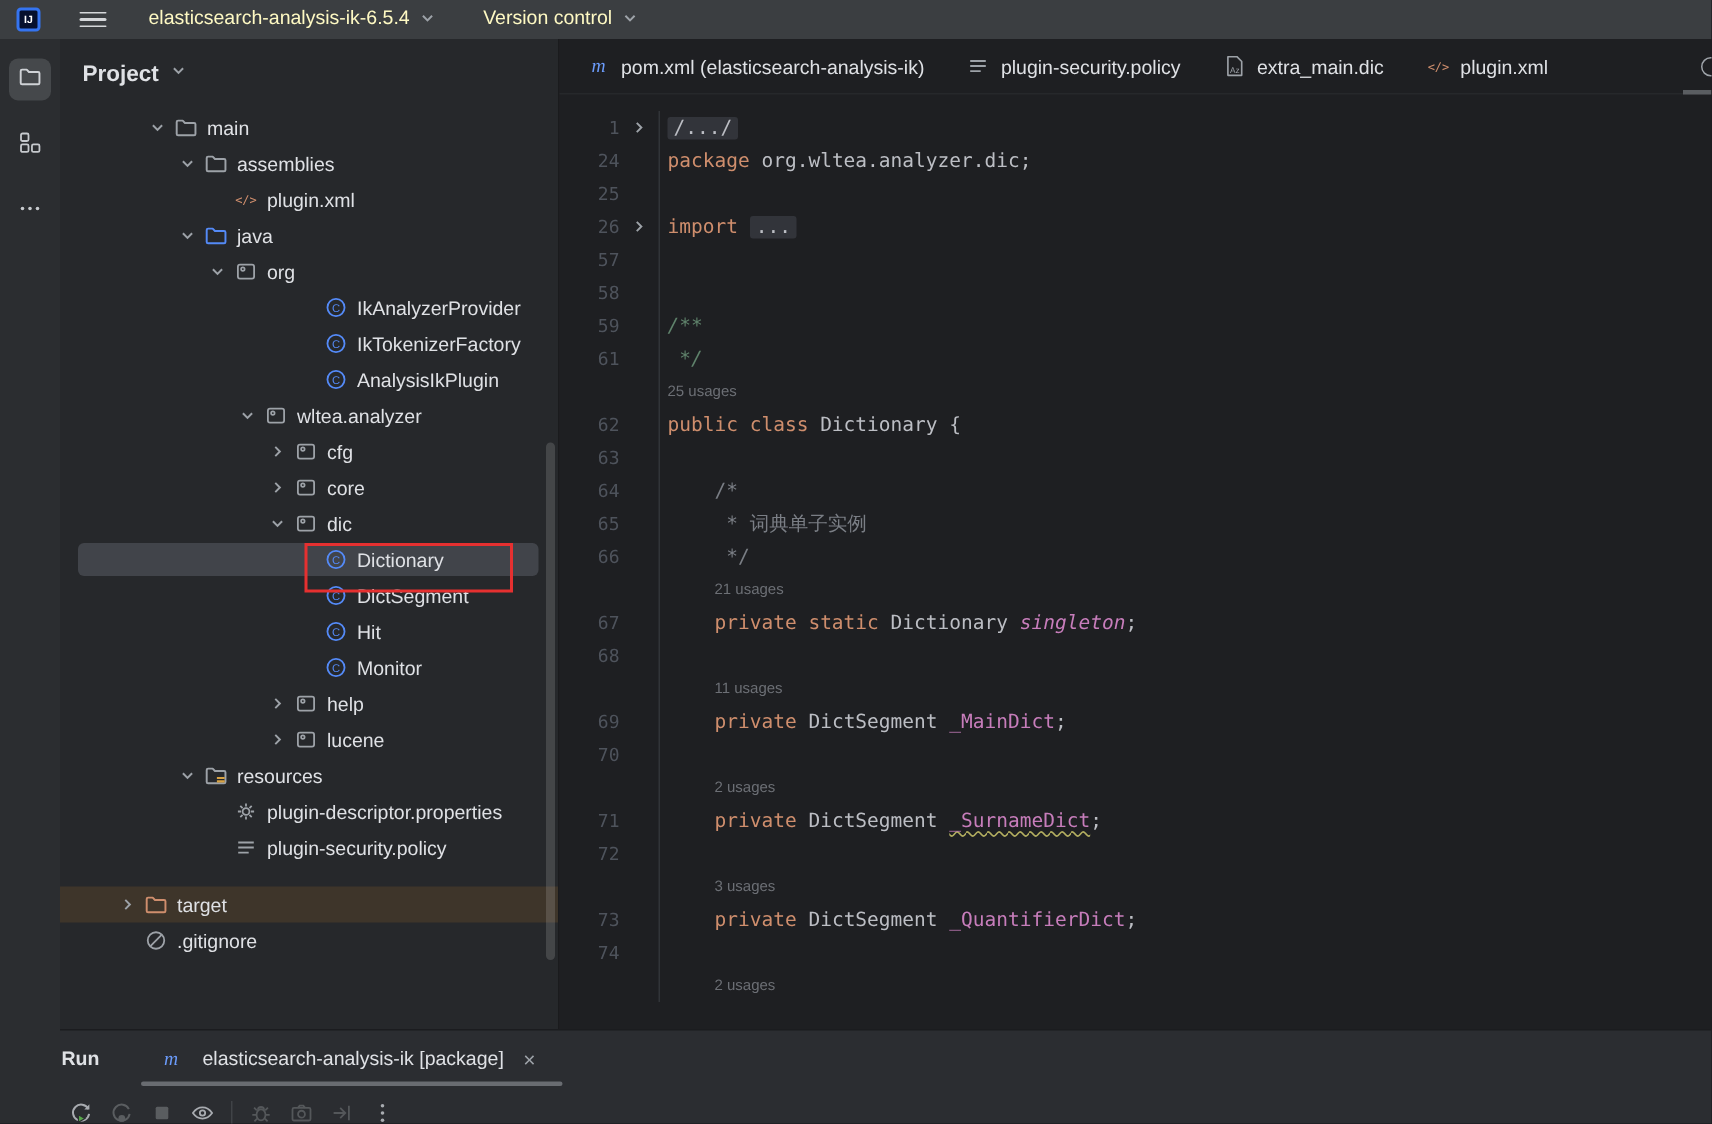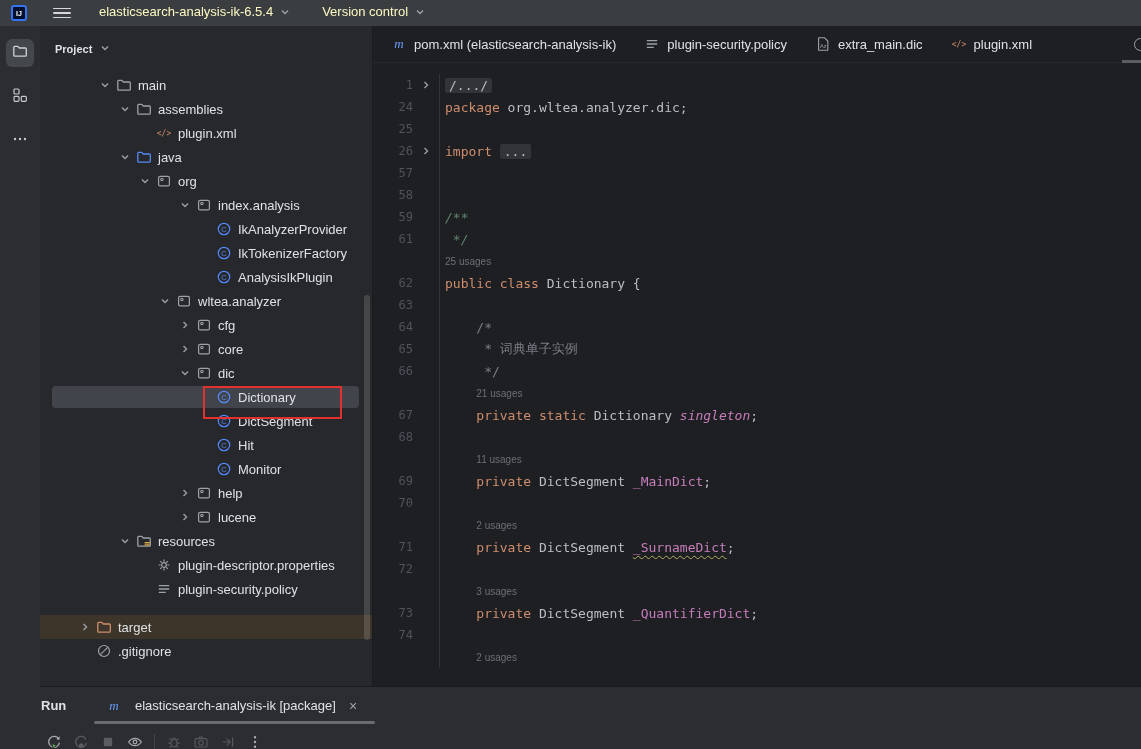--- a/index.html
+++ b/index.html
@@ -22,21 +22,21 @@
   
   #main { display:flex; height:723px; }
   #strip { width:40px; background:#2b2d30; display:flex; flex-direction:column; align-items:center; flex-shrink:0; }
   .strip-btn { width:28px; height:28px; border-radius:6px; display:flex; align-items:center; justify-content:center; }
   .strip-btn.active { background:#45484b; }
   #right { flex:1; display:flex; flex-direction:column; min-width:0; }
   #content { height:660px; display:flex; min-width:0; }
 
   
   #project-panel { width:333px; background:#26282b; position:relative; flex-shrink:0; border-right:1px solid #1a1b1d; }
-  #panel-header { height:46px; display:flex; align-items:center; padding-left:15px; gap:6px; font-size:11px; font-weight:700; color:#dfe1e5; }
+  #panel-header { height:46px; display:flex; align-items:center; padding-left:15px; gap:6px; font-size:15px; font-weight:700; color:#dfe1e5; }
   #tree { position:absolute; top:47px; left:0; right:0; }
   .trow { height:24px; display:flex; align-items:center; position:relative; font-size:13px; white-space:nowrap; cursor:pointer; }
   .trow.selected::before { content:""; position:absolute; left:12px; right:13px; top:1px; bottom:1px;
                            background:#41444a; border-radius:4px; z-index:0; }
   .trow.excluded { background:#3e352a;margin-top:14px; }
   .trow.annotated::after { content:""; position:absolute; left:163px; top:1px; width:135px; height:29px;
                            border:2.5px solid #e53030; z-index:3; }
   .trow > * { position:relative; z-index:1; }
   .chev { width:18px; height:16px; display:flex; align-items:center; justify-content:flex-start; flex-shrink:0; }
   .ticon { width:16px; height:16px; margin-right:6px; flex-shrink:0; display:flex; align-items:center; justify-content:center; }
@@ -191,34 +191,20 @@
                 </svg>
               </span>
     <span class="ticon">
                 <svg width="16" height="16" viewBox="0 0 16 16" fill="none" xmlns="http://www.w3.org/2000/svg">
                   <rect x="2.6" y="3.4" width="10.8" height="9.4" rx="1.4" stroke="#9da2a8" stroke-width="1.2"></rect>
                   <circle cx="5.9" cy="6.4" r="1.2" stroke="#9da2a8" stroke-width="1.1"></circle>
                 </svg>
               </span>
     <span class="tlabel">org</span>
   </div>
-  <div class="trow" style="padding-left:138px">
-    <span class="chev">
-                <svg width="14" height="14" viewBox="0 0 16 16" fill="none">
-                  <path d="M4.5 6.3 8 9.8l3.5-3.5" stroke="#9da2a8" stroke-width="1.5"></path>
-                </svg>
-              </span>
-    <span class="ticon">
-                <svg width="16" height="16" viewBox="0 0 16 16" fill="none" xmlns="http://www.w3.org/2000/svg">
-                  <rect x="2.6" y="3.4" width="10.8" height="9.4" rx="1.4" stroke="#9da2a8" stroke-width="1.2"></rect>
-                  <circle cx="5.9" cy="6.4" r="1.2" stroke="#9da2a8" stroke-width="1.1"></circle>
-                </svg>
-              </span>
-    <span class="tlabel">index.analysis</span>
-  </div>
   <div class="trow" style="padding-left:158px">
     <span class="chev"></span>
     <span class="ticon">
                 <svg width="16" height="16" viewBox="0 0 16 16" fill="none" xmlns="http://www.w3.org/2000/svg">
                   <circle cx="8" cy="8" r="5.7" stroke="#548af7" stroke-width="1.2"></circle>
                   <text x="8" y="10.7" text-anchor="middle" font-size="7.5" font-family="Liberation Sans, sans-serif" fill="#548af7">C</text>
                 </svg>
               </span>
     <span class="tlabel">IkAnalyzerProvider</span>
   </div>

